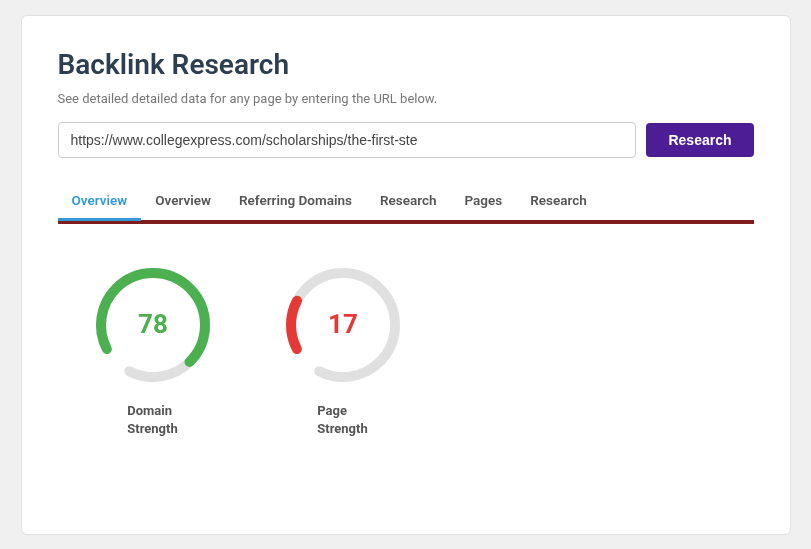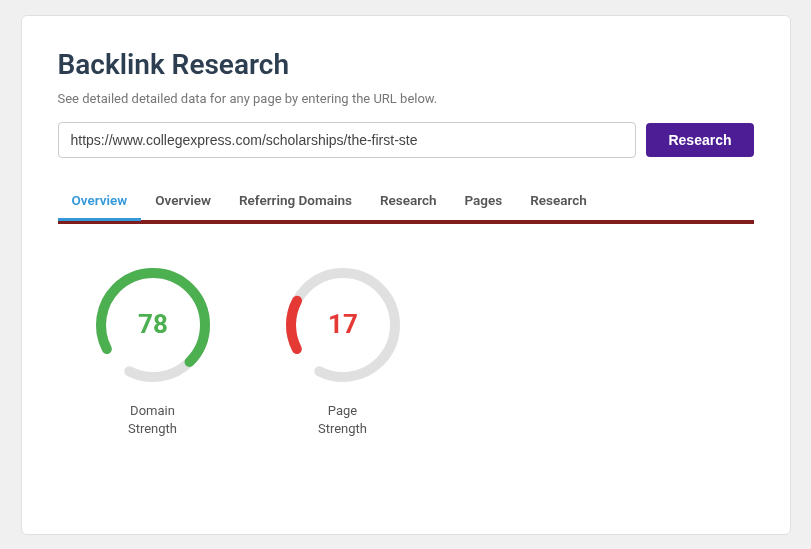--- a/index.html
+++ b/index.html
@@ -88,23 +88,22 @@
       flex-direction: column;
       align-items: center;
       gap: 12px;
     }
     .gauge-svg {
       width: 130px;
       height: 130px;
     }
     .gauge-label {
       font-size: 13px;
-      font-weight: 400;
+      font-weight: 700;
       color: #555;
-      text-align: center;
       line-height: 1.4;
     }
   </style>
 </head>
 <body>
 
 <div class="card">
   <h1 class="page-title">Backlink Research</h1>
   <p class="subtitle">See detailed detailed data for any page by entering the URL below.</p>
 

